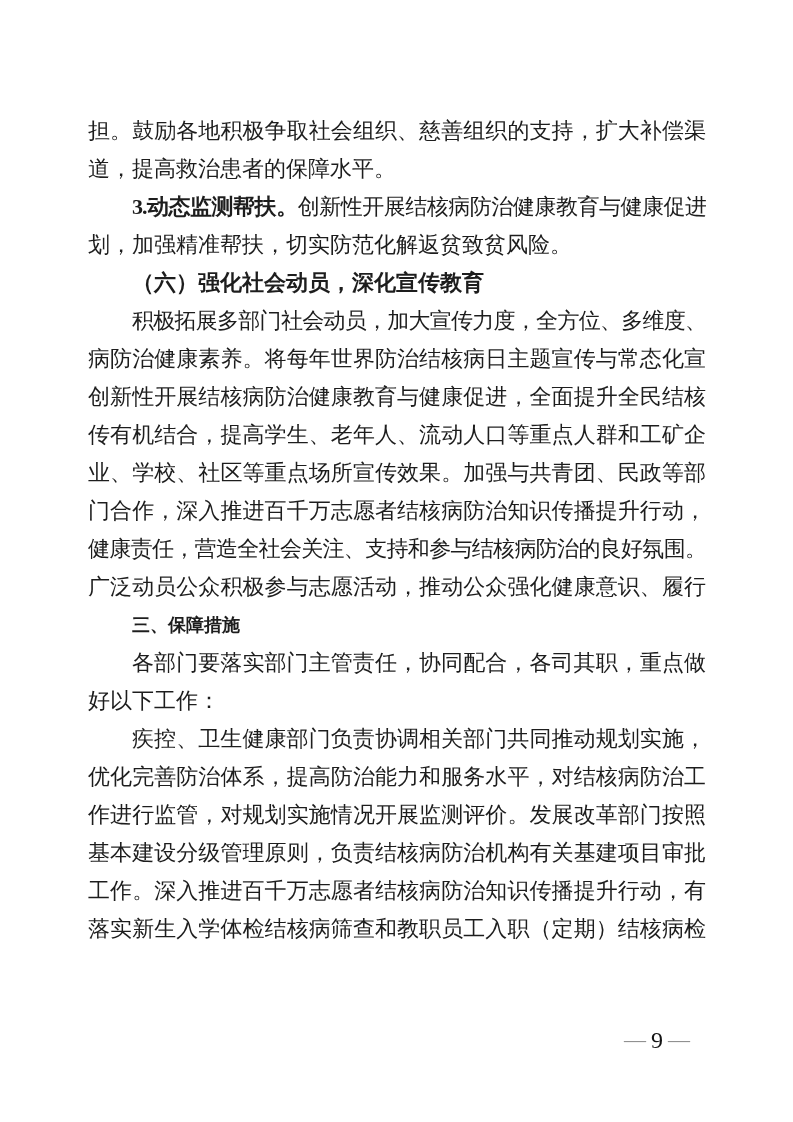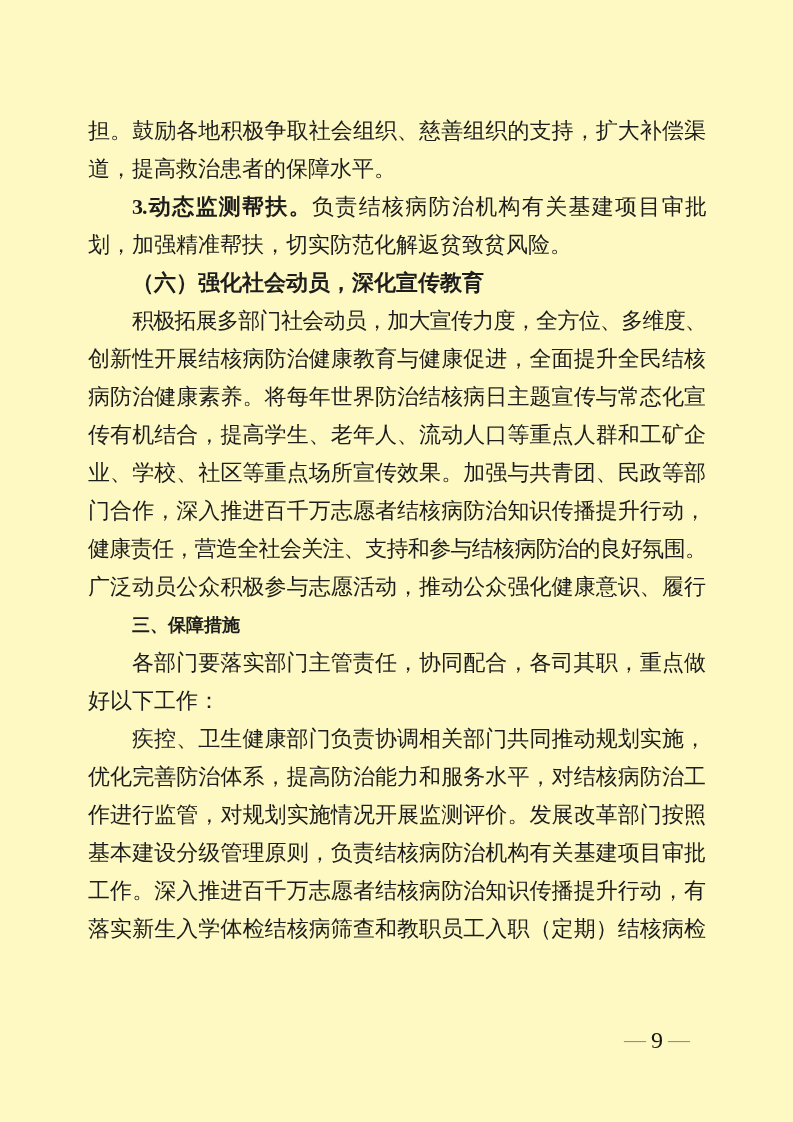--- a/index.html
+++ b/index.html
@@ -1,21 +1,21 @@
 <!DOCTYPE html>
 <html><head>
 <meta charset="utf-8">
 <style>
   html, body { margin: 0; padding: 0; background: #e8e8e8; }
   .page {
     position: relative;
     width: 793px;
     height: 1122px;
     margin: 0 auto;
-    background: #fef9c3;
+    background: #ffffff;
     color: #1d1d1d;
     font-family: "Liberation Serif", "DejaVu Serif", serif;
     overflow: hidden;
   }
   .content {
     position: absolute;
     left: 88px;
     top: 112px;
     width: 618px;
   }
@@ -57,30 +57,30 @@
 </head>
 <body>
 
 <div class="page">
   <div class="content">
 
     <div class="line">担。鼓励各地积极争取社会组织、慈善组织的支持，扩大补偿渠</div>
     <div class="line end">道，提高救治患者的保障水平。</div>
 
     <div class="line indent tight">
-      <span class="lead">3.动态监测帮扶。</span><span>负责结核病防治机构有关基建项目审批</span>
+      <span class="lead">3.动态监测帮扶。</span><span>创新性开展结核病防治健康教育与健康促进</span>
     </div>
 
     <div class="line end">划，加强精准帮扶，切实防范化解返贫致贫风险。</div>
 
     <div class="line end indent h-num">（六）强化社会动员，深化宣传教育</div>
 
     <div class="line indent tight">积极拓展多部门社会动员，加大宣传力度，全方位、多维度、</div>
+    <div class="line">病防治健康素养。将每年世界防治结核病日主题宣传与常态化宣</div>
     <div class="line">创新性开展结核病防治健康教育与健康促进，全面提升全民结核</div>
-    <div class="line">病防治健康素养。将每年世界防治结核病日主题宣传与常态化宣</div>
     <div class="line">传有机结合，提高学生、老年人、流动人口等重点人群和工矿企</div>
     <div class="line">业、学校、社区等重点场所宣传效果。加强与共青团、民政等部</div>
     <div class="line">门合作，深入推进百千万志愿者结核病防治知识传播提升行动，</div>
     <div class="line tight">健康责任，营造全社会关注、支持和参与结核病防治的良好氛围。</div>
     <div class="line">广泛动员公众积极参与志愿活动，推动公众强化健康意识、履行</div>
 
     <div class="line end indent h-sec">三、保障措施</div>
 
     <div class="line indent">各部门要落实部门主管责任，协同配合，各司其职，重点做</div>
     <div class="line end">好以下工作：</div>

